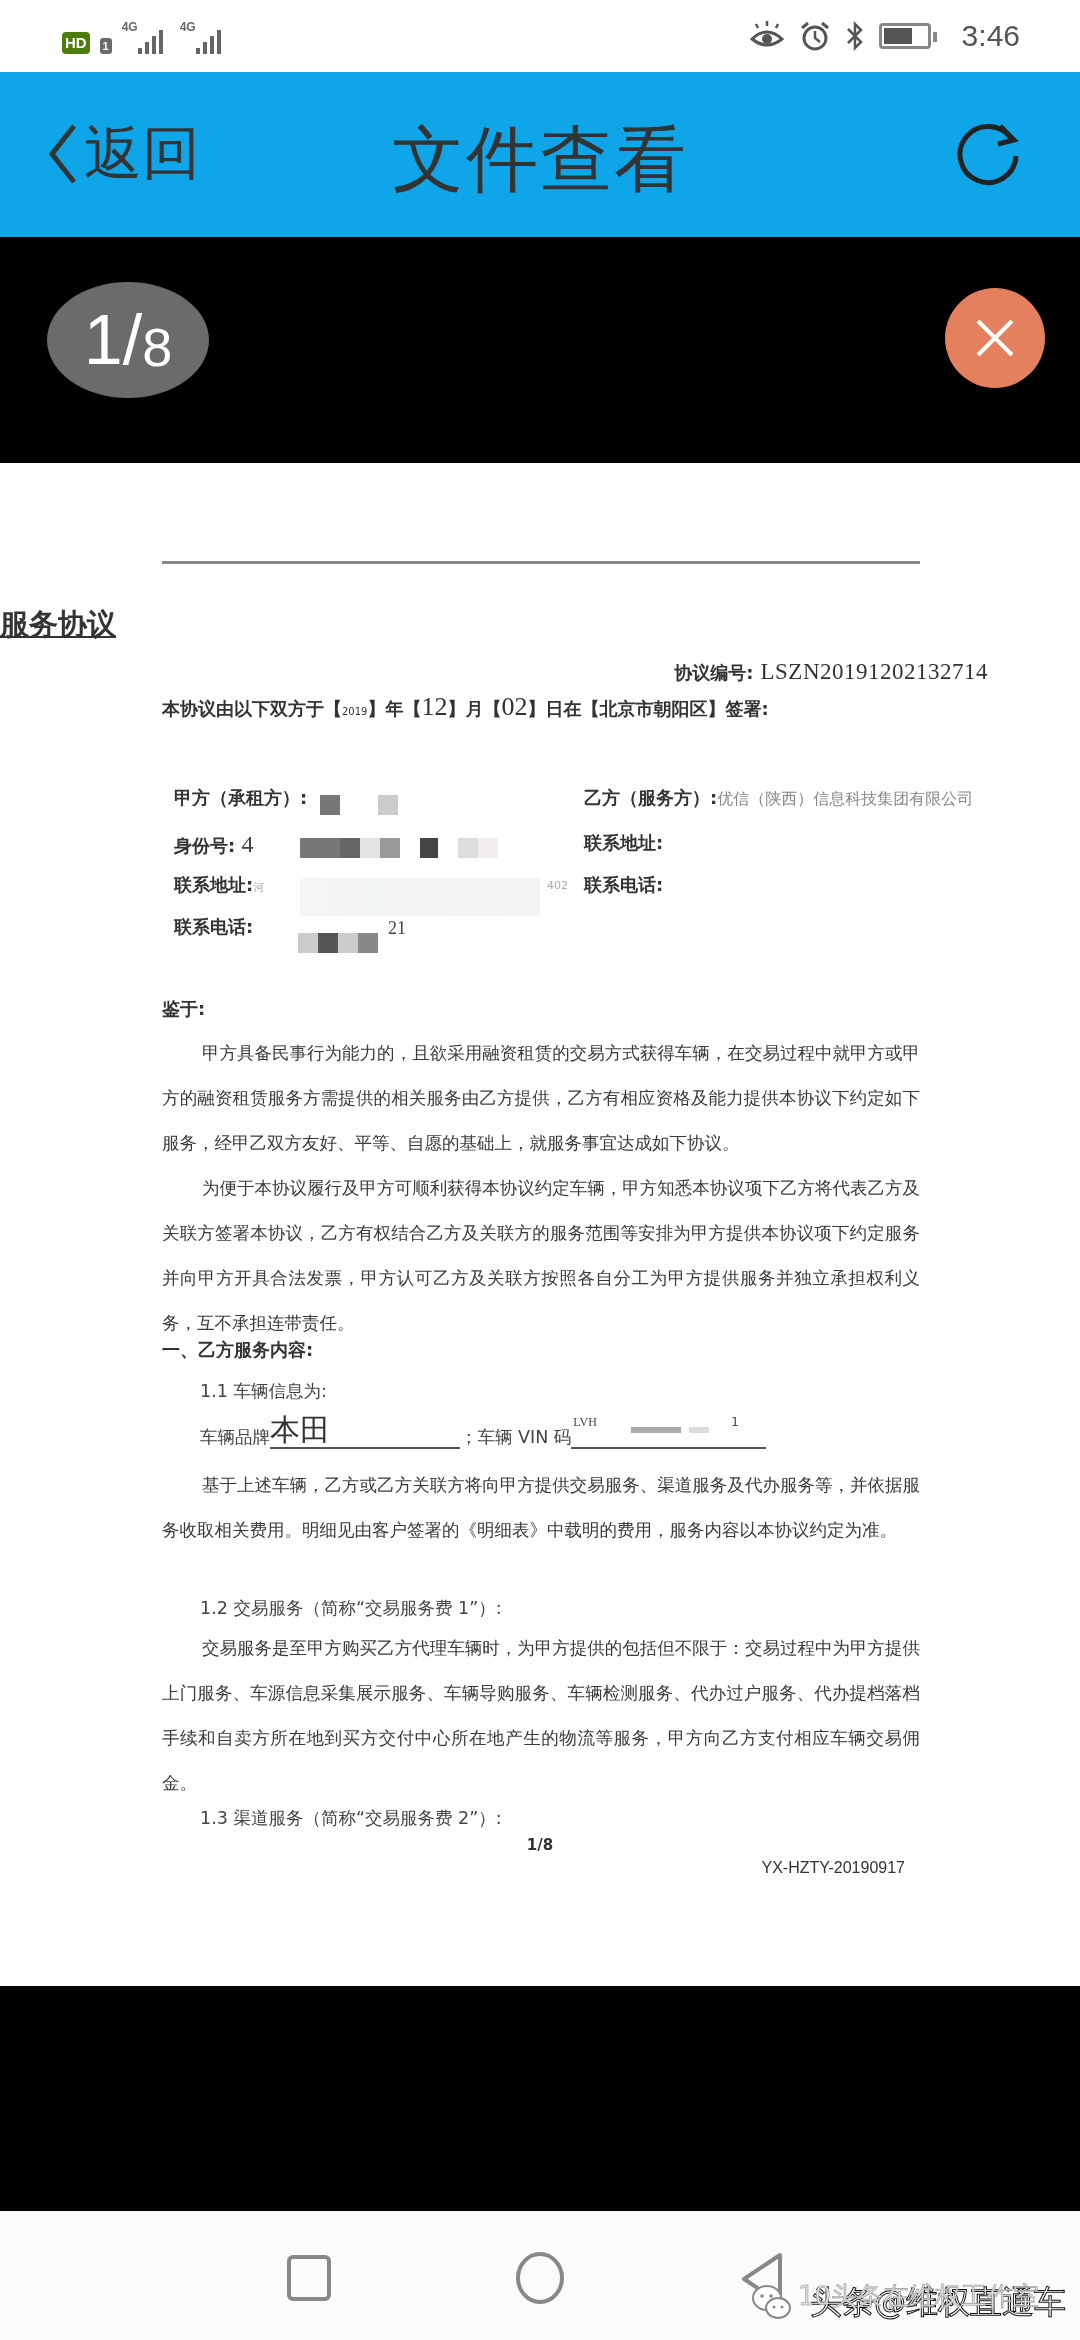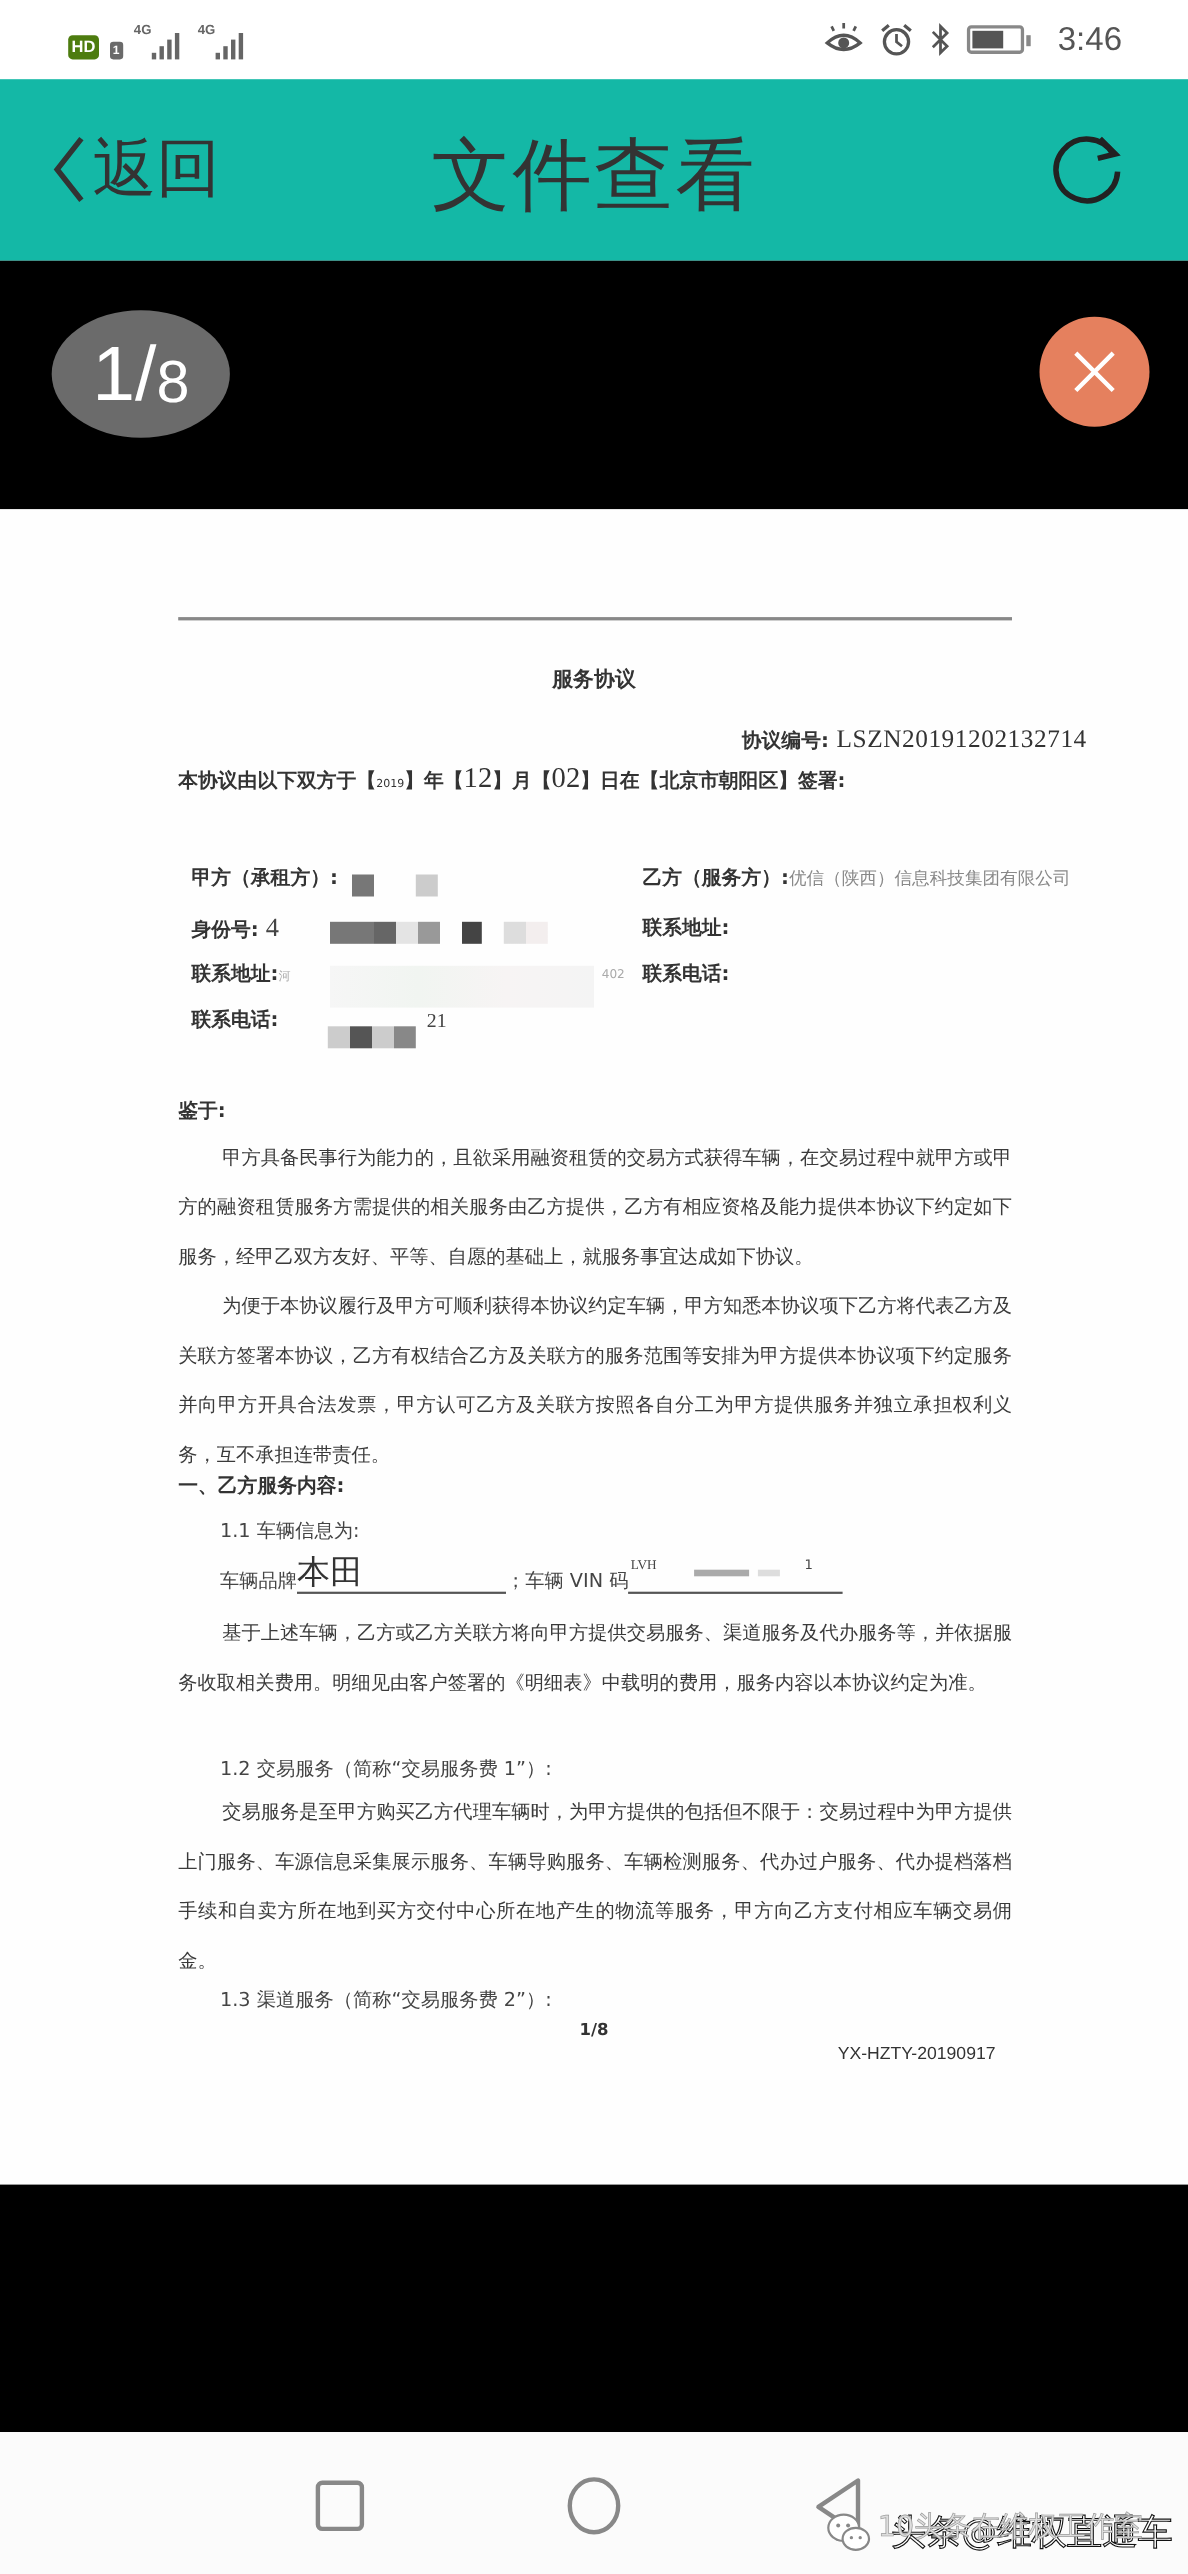--- a/index.html
+++ b/index.html
@@ -15,36 +15,36 @@
   .signal .net { position: absolute; left: 0; top: 0; font-size: 12px; font-weight: bold; color: #666; font-family: "Liberation Sans", sans-serif; }
   .signal .bars { position: absolute; left: 16px; bottom: 0; display: flex; align-items: flex-end; gap: 3px; }
   .signal .bars i { display: block; width: 4px; background: #666; }
   .sb-right { position: absolute; right: 60px; top: 16px; height: 40px; display: flex; align-items: center; gap: 14px; }
   .sb-time { font-size: 30px; color: #555; font-family: "Liberation Sans", sans-serif; }
   .battery { width: 52px; height: 26px; border: 3px solid #888; border-radius: 4px; position: relative; }
   .battery::before { content: ""; position: absolute; left: 2px; top: 2px; width: 28px; height: 16px; background: #555; }
   .battery::after { content: ""; position: absolute; right: -9px; top: 6px; width: 4px; height: 10px; background: #888; }
 
   
-  .app-header { position: absolute; left: 0; top: 72px; width: 1080px; height: 165px; background: #14b8a6; }
+  .app-header { position: absolute; left: 0; top: 72px; width: 1080px; height: 165px; background: #0ea5e9; }
   .back-btn { position: absolute; left: 46px; top: 42px; height: 80px; display: flex; align-items: center; gap: 4px; cursor: pointer; }
   .back-label { font-size: 58px; color: #333; }
   .page-title { position: absolute; left: 0; right: 0; top: 40px; text-align: center; font-size: 72px; color: #333; letter-spacing: 2px; }
   .refresh-btn { position: absolute; right: 52px; top: 44px; width: 76px; height: 76px; cursor: pointer; }
 
   
   .viewer-bar { position: absolute; left: 0; top: 237px; width: 1080px; height: 226px; background: #000; }
   .page-counter { position: absolute; left: 47px; top: 45px; width: 162px; height: 116px; border-radius: 50%; background: #6b6b6b; color: #fff; display: flex; align-items: center; justify-content: center; font-size: 70px; font-family: "Liberation Sans", sans-serif; }
   .page-counter .small { font-size: 54px; margin-top: 14px; }
   .close-btn { position: absolute; left: 945px; top: 51px; width: 100px; height: 100px; border-radius: 50%; background: #e5805e; cursor: pointer; display: flex; align-items: center; justify-content: center; }
 
   
   .doc-page { position: absolute; left: 0; top: 463px; width: 1080px; height: 1523px; background: #fefefe; }
   .doc-rule { position: absolute; left: 162px; top: 98px; width: 758px; height: 3px; background: #888; }
-  .doc-title { position: absolute; left: 0; right: 0; top: 142px; text-align: center; font-size: 19px; font-weight: bold; color: #333; }
+  .doc-title { position: absolute; left: 0; right: 0; top: 142px; font-size: 29px; font-weight: bold; color: #333; text-decoration: underline; }
   .doc-no { position: absolute; right: 92px; top: 196px; font-size: 22px; color: #333; }
   .doc-no b { font-weight: bold; font-size: 18px; }
   .doc-no .num { font-family: "Liberation Serif", serif; font-size: 23px; letter-spacing: 0.5px; }
   .doc-sign { position: absolute; left: 162px; top: 229px; font-size: 18px; font-weight: bold; color: #333; }
   .doc-sign .yr { font-size: 10px; font-weight: normal; }
   .doc-sign .big { font-family: "Liberation Serif", serif; font-weight: normal; font-size: 26px; }
 
   .party { position: absolute; font-size: 18px; font-weight: bold; color: #333; }
   .party .val { font-weight: normal; color: #888; font-size: 16px; }
   .mosaic { position: absolute; }

